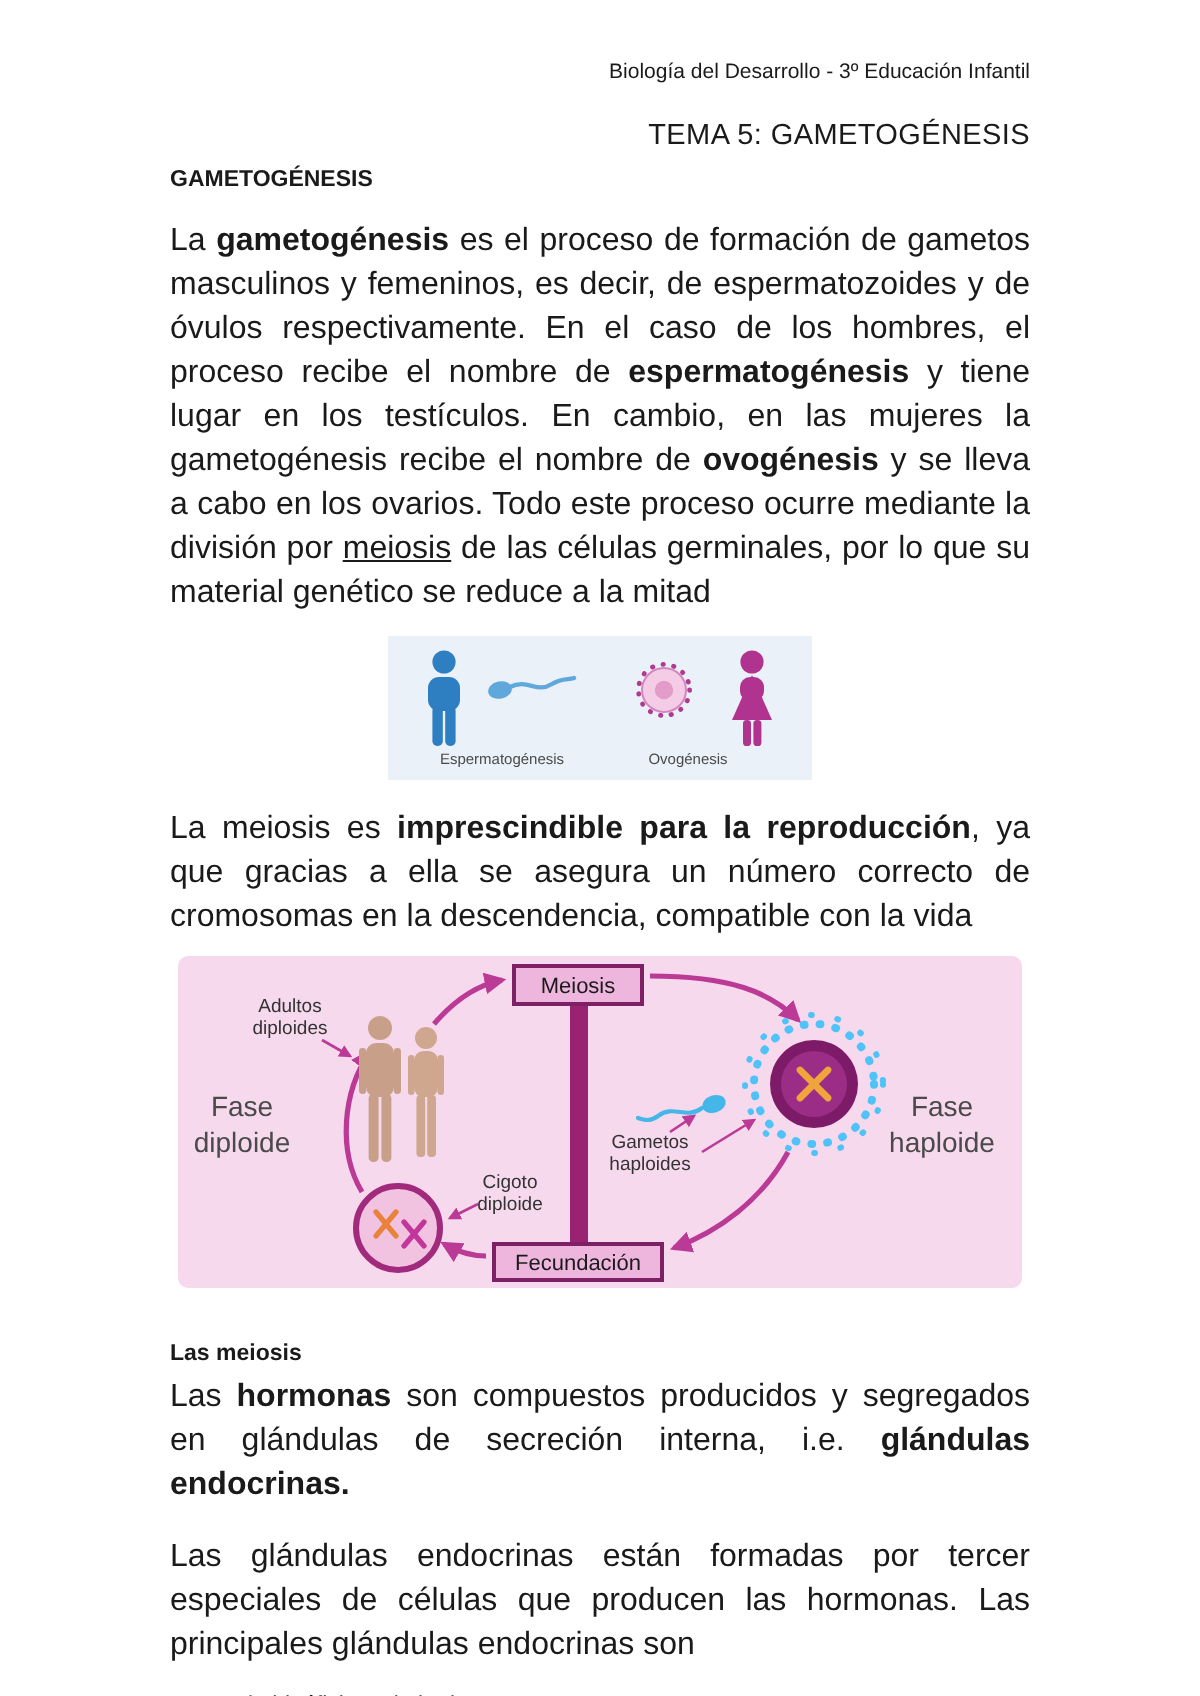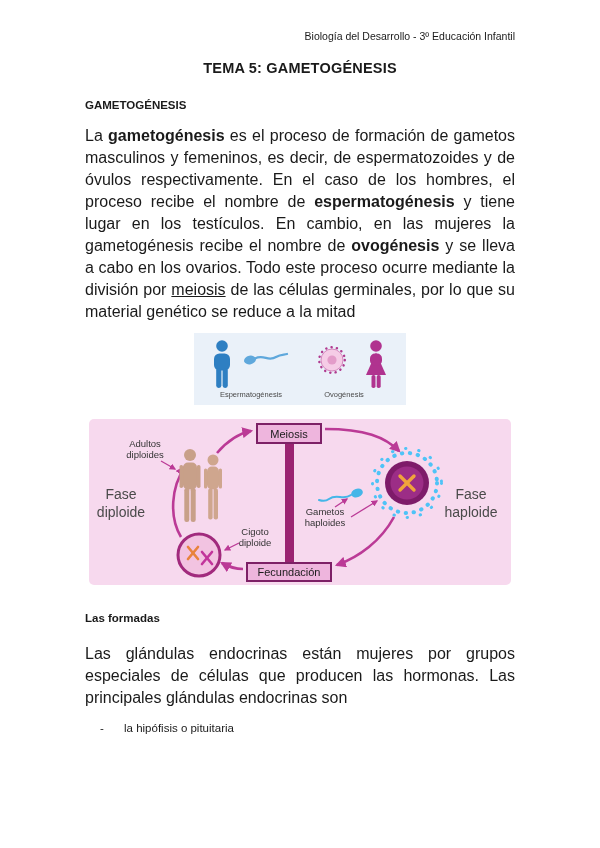--- a/index.html
+++ b/index.html
@@ -2,21 +2,21 @@
 <html><head>
 <meta charset="utf-8">
 <style>
   html,body{margin:0;padding:0;background:#888;}
   .page{
     width:600px;height:848px;margin:0 auto;background:#ffffff;
     font-family:"Liberation Sans", sans-serif;color:#1a1a1a;
     box-sizing:border-box;padding:30px 85px 30px 85px;overflow:hidden;position:relative;
   }
   .doc-header{text-align:right;font-size:10.5px;margin-bottom:18px;}
-  .doc-title{text-align:center;font-weight:bold;font-size:14.5px;margin-bottom:23px;letter-spacing:.2px;}
+  .doc-title{text-align:right;font-weight:normal;font-size:14.5px;margin-bottom:8px;letter-spacing:.2px;}
   .h1{font-weight:bold;font-size:11.5px;margin:0 0 14px 0;}
   .h2{font-weight:bold;font-size:11.5px;margin:22px 0 0 0;line-height:22px;}
   p.body{font-size:16px;line-height:22px;text-align:justify;margin:0 0 8px 0;}
   .b{font-weight:bold;}
   .u{text-decoration:underline;}
   .fig{display:flex;justify-content:center;margin:10px 0 14px 0;}
   .fig2{display:flex;justify-content:center;margin:6px 0 14px 0;}
   svg text{font-family:"Liberation Sans", sans-serif;}
   .bullets{margin-top:2px;}
   .bullet{display:flex;font-size:11.5px;line-height:22px;padding-left:15px;}
@@ -62,20 +62,21 @@
       <g fill="#b0338f">
         <circle cx="182" cy="13" r="5.8"></circle>
         <path d="M182,19.5 L192,42 L172,42 Z"></path>
         <rect x="176" y="20.5" width="12" height="12" rx="5"></rect>
         <rect x="177.5" y="42" width="4" height="13" rx="1.8"></rect>
         <rect x="182.7" y="42" width="4" height="13" rx="1.8"></rect>
       </g>
     </svg>
   </div>
 
+  <p class="body"><span>La meiosis es </span><span class="b">imprescindible para la reproducción</span><span>, ya que gracias a ella se asegura un número correcto de cromosomas en la descendencia, compatible con la vida</span></p>
 
   <div class="fig2">
     <svg width="422" height="166" viewBox="0 0 422 166">
       <defs>
         <marker id="ah" viewBox="0 0 10 10" refX="8" refY="5" markerWidth="4.2" markerHeight="4.2" orient="auto-start-reverse">
           <path d="M0,0 L10,5 L0,10 z" fill="#bb3a96"></path>
         </marker>
         <marker id="ah2" viewBox="0 0 10 10" refX="8" refY="5" markerWidth="5" markerHeight="5" orient="auto-start-reverse">
           <path d="M0,0 L10,5 L0,10 z" fill="#bb3a96"></path>
         </marker>
@@ -165,24 +166,25 @@
         </g>
         <g stroke="#c2359b" stroke-width="2.6" stroke-linecap="round">
           <path d="M113,133 L123,145"></path>
           <path d="M123,133 L113,145"></path>
         </g>
       </g>
     </svg>
   </div>
 
 
-  <div class="h2">Las formadas</div>
+  <div class="h2">Las meiosis</div>
 
+  <p class="body"><span>Las </span><span class="b">hormonas</span><span> son compuestos producidos y segregados en glándulas de secreción interna, i.e. </span><span class="b">glándulas endocrinas.</span></p>
 
-  <p class="body" style="margin-top:14px;">Las glándulas endocrinas están mujeres por grupos especiales de células que producen las hormonas. Las principales glándulas endocrinas son</p>
+  <p class="body" style="margin-top:14px;">Las glándulas endocrinas están formadas por tercer especiales de células que producen las hormonas. Las principales glándulas endocrinas son</p>
 
   <div class="bullets">
     <div class="bullet">
       <span class="dash">-</span>
       <span>la hipófisis o pituitaria</span>
     </div>
 
   </div>
 
 </div>

